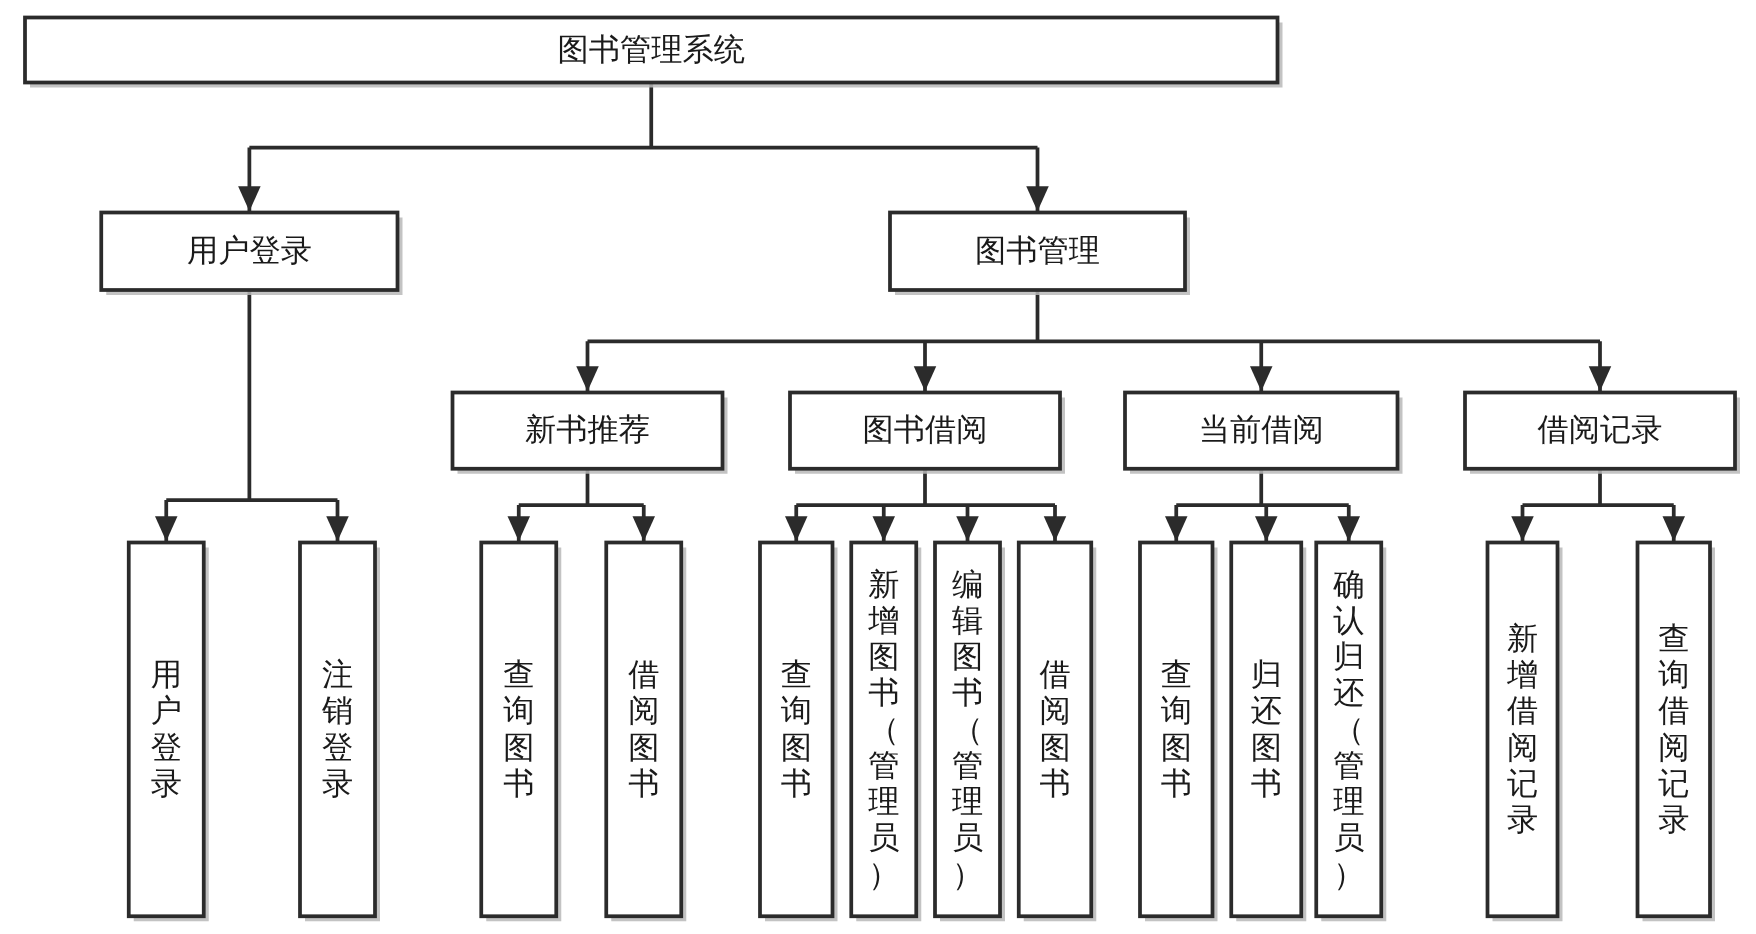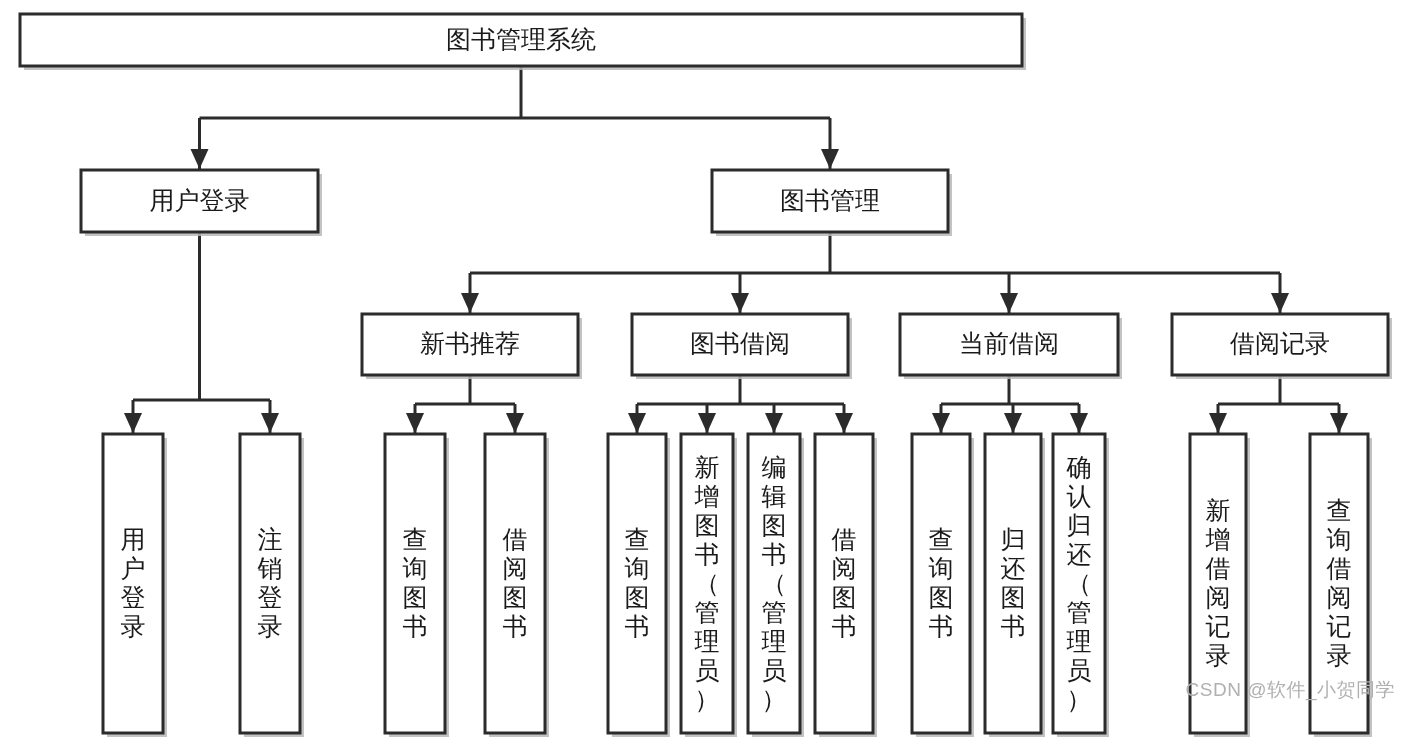--- a/index.html
+++ b/index.html
@@ -222,14 +222,13 @@
           <rect x="1190" y="434" width="56" height="299" class="node-rect"></rect>
           <text x="1218" y="0" class="node-label-v"><tspan x="1218" y="519.12">新</tspan><tspan x="1218" y="548.12">增</tspan><tspan x="1218" y="577.12">借</tspan><tspan x="1218" y="606.12">阅</tspan><tspan x="1218" y="635.12">记</tspan><tspan x="1218" y="664.12">录</tspan></text>
         </g>
         <g>
           <rect x="1314" y="438" width="58" height="299" class="node-shadow"></rect>
           <rect x="1310" y="434" width="58" height="299" class="node-rect"></rect>
           <text x="1339" y="0" class="node-label-v"><tspan x="1339" y="519.12">查</tspan><tspan x="1339" y="548.12">询</tspan><tspan x="1339" y="577.12">借</tspan><tspan x="1339" y="606.12">阅</tspan><tspan x="1339" y="635.12">记</tspan><tspan x="1339" y="664.12">录</tspan></text>
         </g>
       </g>
   </svg>
-  <div class="watermark">CSDN @软件_小贺同学</div>
 </div>
 
 </body></html>

